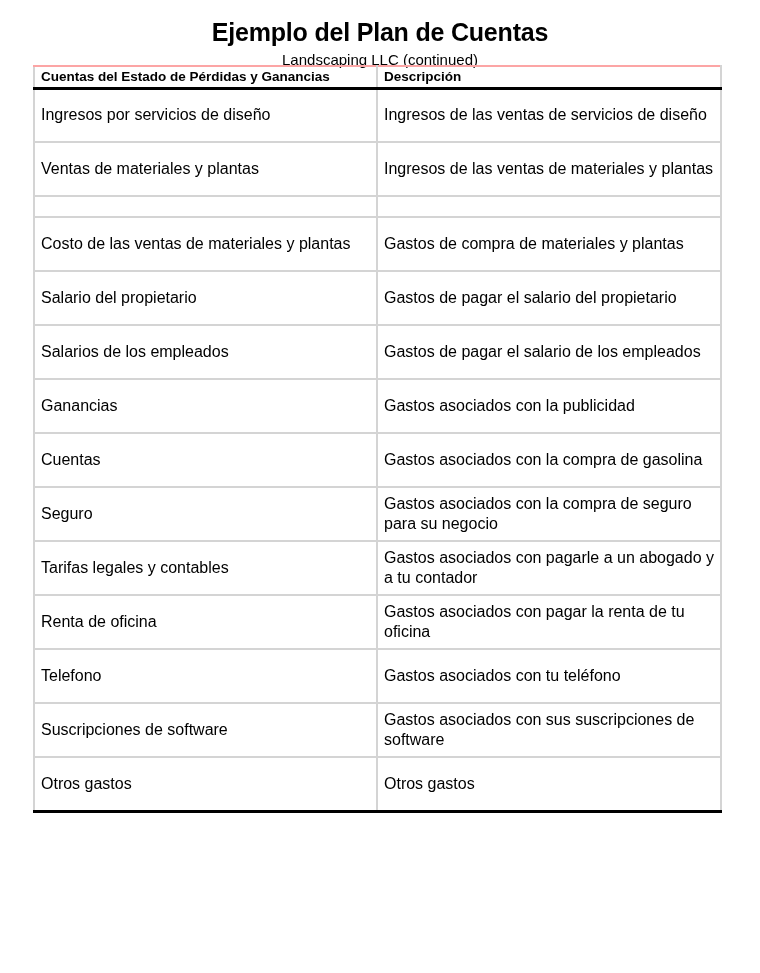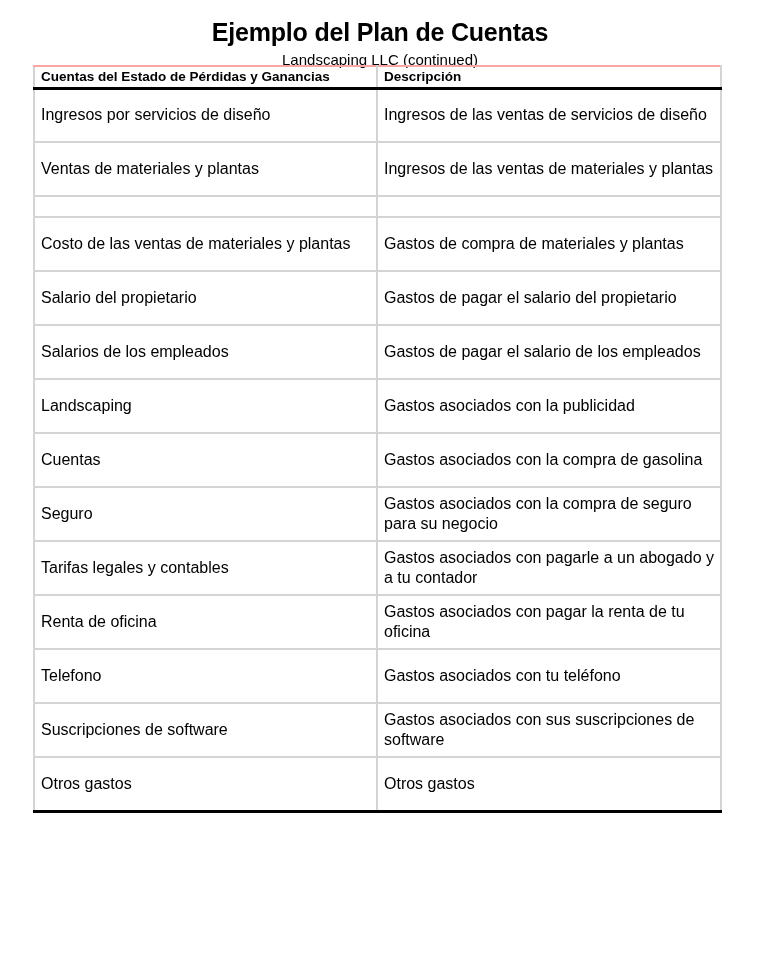--- a/index.html
+++ b/index.html
@@ -142,21 +142,21 @@
           </tr>
           <tr>
             <td>Salario del propietario</td>
             <td>Gastos de pagar el salario del propietario</td>
           </tr>
           <tr>
             <td>Salarios de los empleados</td>
             <td>Gastos de pagar el salario de los empleados</td>
           </tr>
           <tr>
-            <td>Landscaping</td>
+            <td>Ganancias</td>
             <td>Gastos asociados con la publicidad</td>
           </tr>
           <tr>
             <td>Cuentas</td>
             <td>Gastos asociados con la compra de gasolina</td>
           </tr>
           <tr>
             <td>Seguro</td>
             <td>Gastos asociados con la compra de seguro para su negocio</td>
           </tr>

